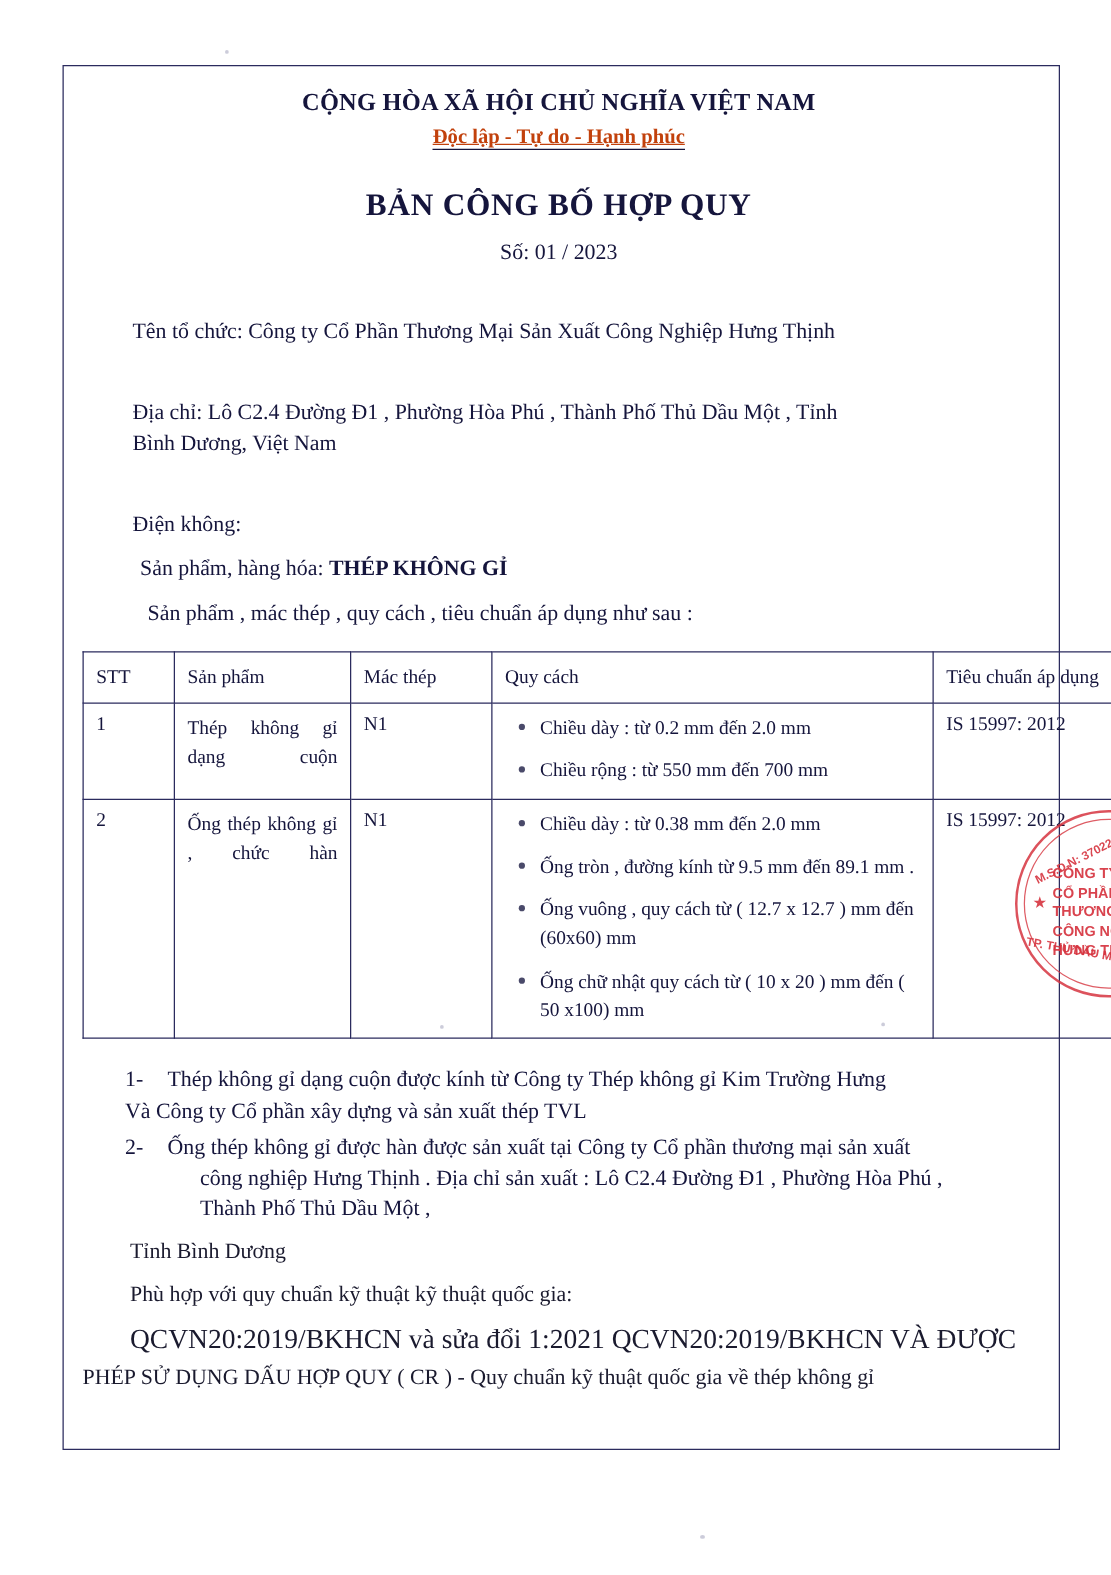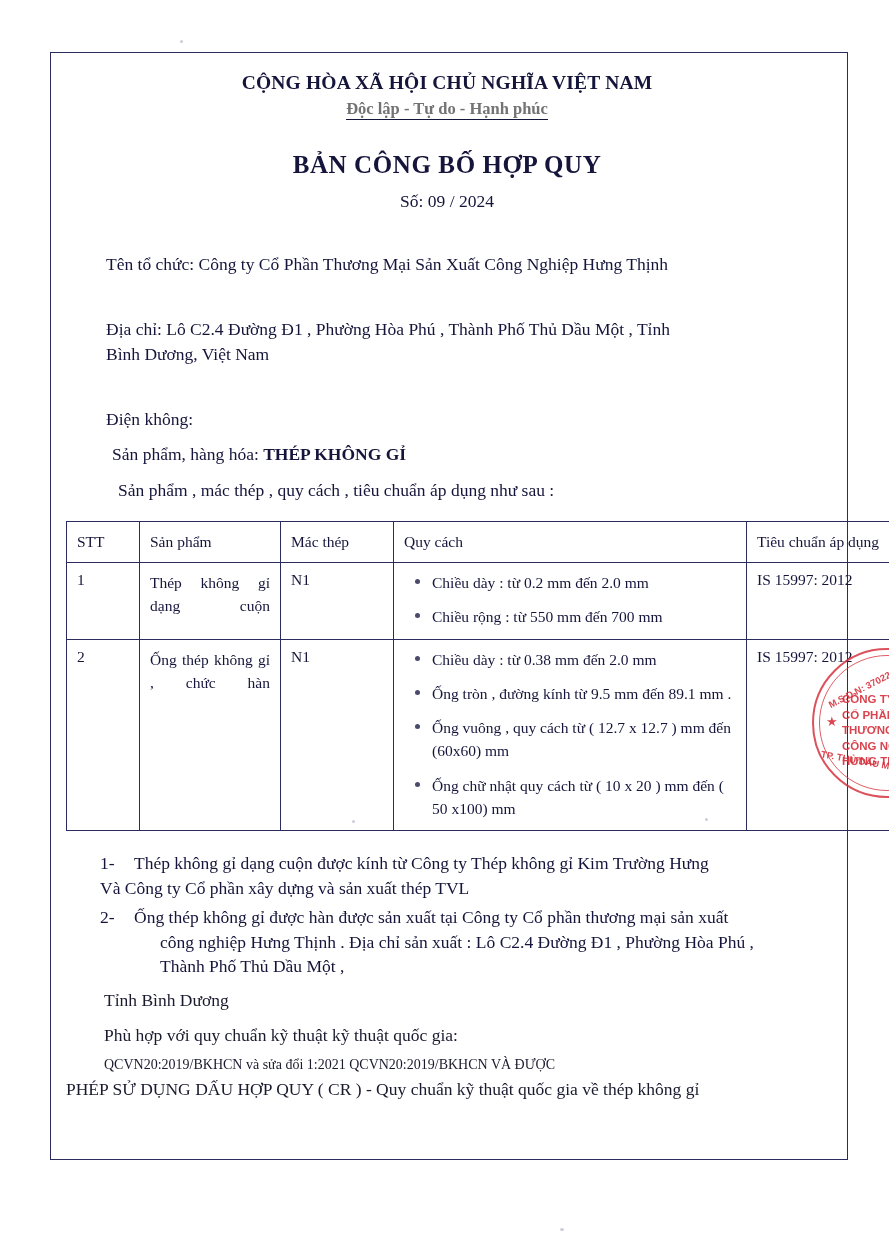--- a/index.html
+++ b/index.html
@@ -43,21 +43,22 @@
     font-weight: bold;
     font-size: 19.5px;
     letter-spacing: 0.2px;
     margin-top: 12px;
     color: #15153c;
   }
   .national-sub {
     font-weight: bold;
     font-size: 16.5px;
     margin-top: 5px;
-    color: #737373;
+    color: #c2410c;
+    text-decoration: underline;
   }
   .national-sub span.ul {
     border-bottom: 1.3px solid #15153c;
     padding-bottom: 1px;
   }
   .main-title {
     font-weight: bold;
     font-size: 25px;
     letter-spacing: 0.6px;
     margin-top: 32px;
@@ -144,21 +145,21 @@
   .note-num {
     width: 34px;
     flex: 0 0 34px;
     padding-left: 34px;
     box-sizing: content-box;
   }
   .note-body { flex: 1; }
   .note-body .cont { display: block; }
   .note-body .cont-indent { display: block; padding-left: 26px; }
   .tail { margin-top: 9px; padding-left: 38px; font-size: 17.5px; line-height: 1.45; }
-  .tail2 { margin-top: 7px; padding-left: 38px; font-size: 14px; line-height: 1.45; text-align: justify; }
+  .tail2 { margin-top: 7px; padding-left: 38px; font-size: 22px; line-height: 1.45; text-align: justify; }
   .tail3 { margin-top: 2px; font-size: 17.5px; line-height: 1.45; }
   
   .stamp {
     position: absolute;
     left: 812px;
     top: 648px;
     width: 150px;
     height: 150px;
     pointer-events: none;
   }
@@ -240,21 +241,21 @@
   <div class="doc-border"></div>
 
   <div class="content">
 
     <div class="center national-title">CỘNG HÒA XÃ HỘI CHỦ NGHĨA VIỆT NAM</div>
     <div class="center national-sub">
       <span class="ul">Độc lập - Tự do - Hạnh phúc</span>
     </div>
 
     <div class="center main-title">BẢN CÔNG BỐ HỢP QUY</div>
-    <div class="center doc-number">Số: 09 / 2024</div>
+    <div class="center doc-number">Số: 01 / 2023</div>
 
     <div class="para indent-1">Tên tổ chức: Công ty Cổ Phần Thương Mại Sản Xuất Công Nghiệp Hưng Thịnh</div>
     <div class="para indent-1">Địa chỉ: Lô C2.4 Đường Đ1 , Phường Hòa Phú , Thành Phố Thủ Dầu Một , Tỉnh</div>
     <div class="para indent-1" style="margin-top:0">Bình Dương, Việt Nam</div>
     <div class="para indent-1">Điện không:</div>
 
     <div class="para indent-2">
       <span>Sản phẩm, hàng hóa:</span>
       <span class="strong">THÉP KHÔNG GỈ</span>
     </div>

